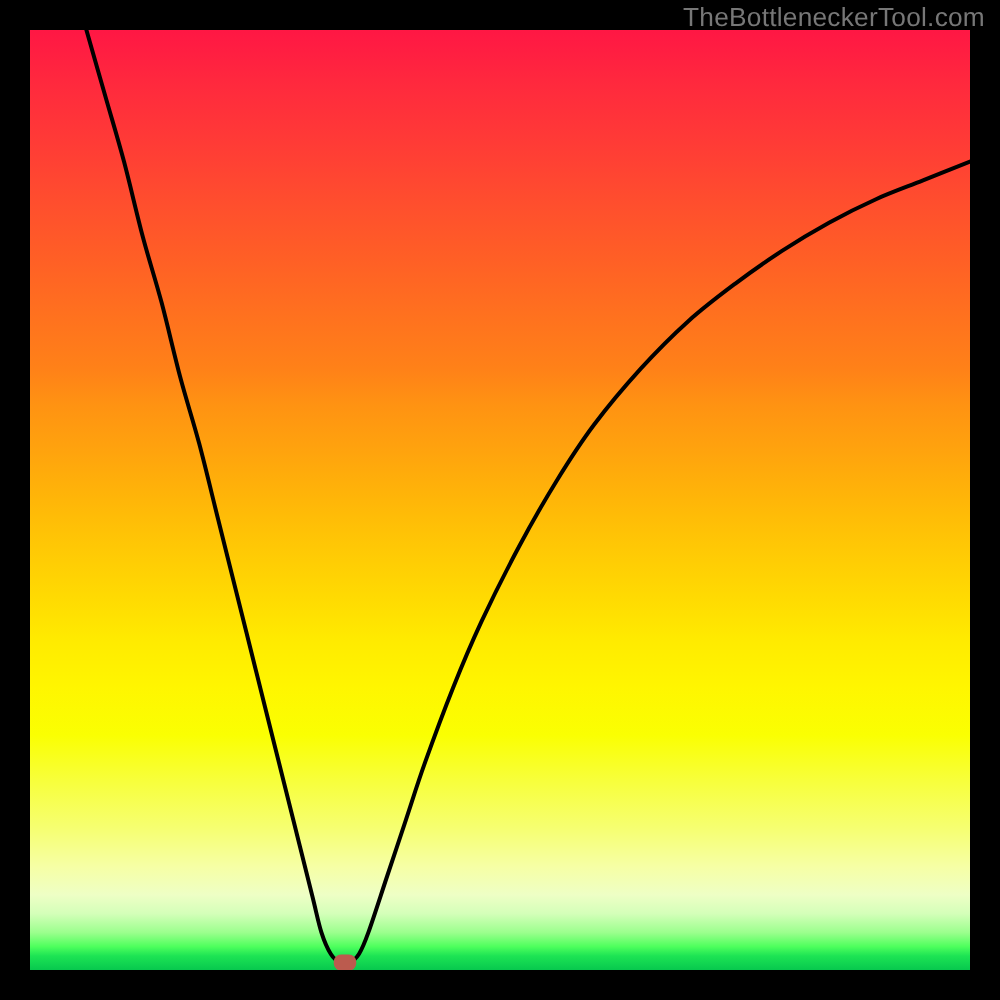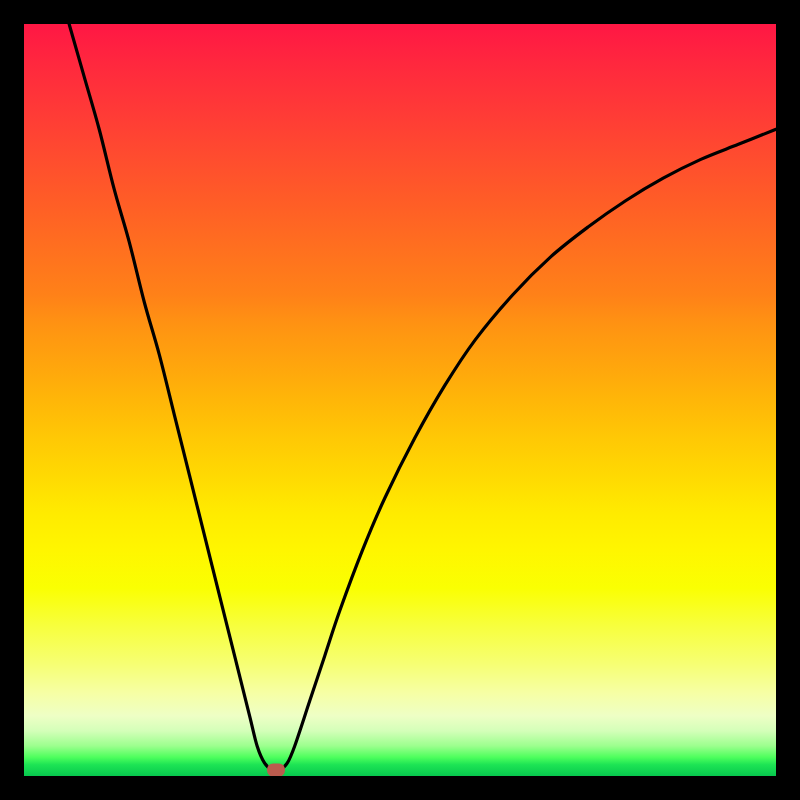--- a/index.html
+++ b/index.html
@@ -81,20 +81,21 @@
     background: #bb5b4e;
     border-radius: 6px;
     z-index: 3;
     transform: translate(-50%, -50%);
   }
 </style>
 </head>
 <body>
 
 <div class="frame">
+  <div class="watermark">TheBottleneckerTool.com</div>
 
   <div class="plot-area">
     <svg class="curve" viewBox="0 0 752 752" preserveAspectRatio="none">
       <path id="curve-path" d="M 45.12 0.00 C 47.63 8.77, 55.15 35.09, 60.16 52.64 C 65.17 70.19, 70.19 86.48, 75.20 105.28 C 80.21 124.08, 85.23 146.64, 90.24 165.44 C 95.25 184.24, 100.27 199.28, 105.28 218.08 C 110.29 236.88, 115.31 259.44, 120.32 278.24 C 125.33 297.04, 130.35 312.08, 135.36 330.88 C 140.37 349.68, 145.39 370.99, 150.40 391.04 C 155.41 411.09, 160.43 431.15, 165.44 451.20 C 170.45 471.25, 175.47 491.31, 180.48 511.36 C 185.49 531.41, 190.51 551.47, 195.52 571.52 C 200.53 591.57, 205.55 611.63, 210.56 631.68 C 215.57 651.73, 221.84 676.80, 225.60 691.84 C 229.36 706.88, 230.61 714.02, 233.12 721.92 C 235.63 729.82, 238.13 735.21, 240.64 739.22 C 243.15 743.23, 245.65 744.86, 248.16 745.98 C 250.67 747.11, 253.17 747.11, 255.68 745.98 C 258.19 744.86, 260.69 743.23, 263.20 739.22 C 265.71 735.21, 266.96 732.32, 270.72 721.92 C 274.48 711.52, 280.75 691.84, 285.76 676.80 C 290.77 661.76, 295.79 646.72, 300.80 631.68 C 305.81 616.64, 309.57 604.11, 315.84 586.56 C 322.11 569.01, 330.88 545.20, 338.40 526.40 C 345.92 507.60, 352.19 492.56, 360.96 473.76 C 369.73 454.96, 381.01 432.40, 391.04 413.60 C 401.07 394.80, 411.09 377.25, 421.12 360.96 C 431.15 344.67, 439.92 330.88, 451.20 315.84 C 462.48 300.80, 476.27 284.51, 488.80 270.72 C 501.33 256.93, 513.87 244.40, 526.40 233.12 C 538.93 221.84, 551.47 212.44, 564.00 203.04 C 576.53 193.64, 589.07 184.87, 601.60 176.72 C 614.13 168.57, 626.67 161.05, 639.20 154.16 C 651.73 147.27, 664.27 141.00, 676.80 135.36 C 689.33 129.72, 701.87 125.33, 714.40 120.32 C 726.93 115.31, 745.73 107.79, 752.00 105.28" fill="none" stroke="#000000" stroke-width="3.2" stroke-linejoin="round" stroke-linecap="round"></path>
     </svg>
     <div id="marker" class="marker" style="left: 251.92px; top: 745.984px; background: rgb(187, 91, 78);"></div>
   </div>
 </div>
 
 </body></html>

